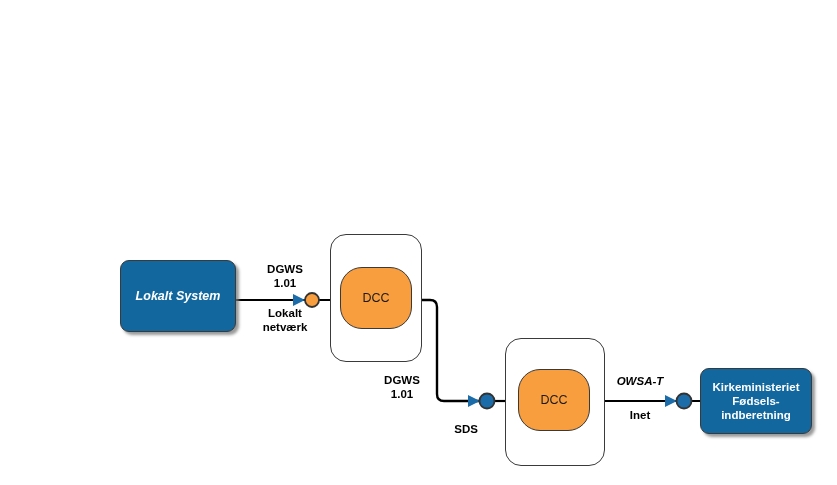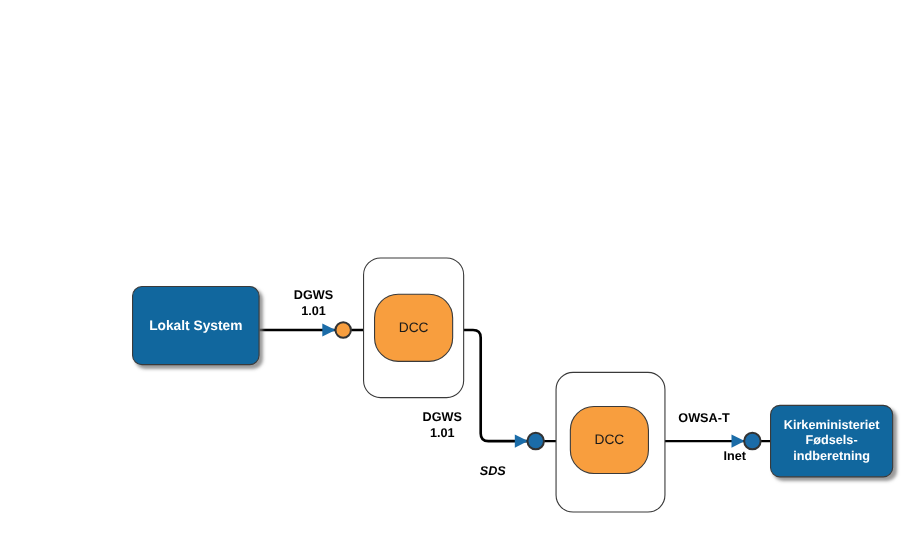--- a/index.html
+++ b/index.html
@@ -66,21 +66,21 @@
     white-space: pre-line;
   }
 
   #lbl-lokalt-system { left: 120px; top: 260px; width: 116px; height: 72px; font-size: 12.5px; }
   #lbl-kirke        { left: 700px; top: 368px; width: 112px; height: 66px; font-size: 11.5px; line-height: 14px; }
   #dcc-1            { left: 340px; top: 267px; width: 72px; height: 62px; font-size: 12.5px; }
   #dcc-2            { left: 518px; top: 369px; width: 72px; height: 62px; font-size: 12.5px; }
   #cont-1           { left: 330px; top: 234px; width: 92px; height: 128px; }
   #cont-2           { left: 505px; top: 338px; width: 100px; height: 128px; }
 
-  .node-blue > span { display: block; }
+  .node-blue > span { display: block; font-style: italic; }
 </style>
 </head>
 <body>
 
 <div id="canvas">
 
   <svg id="svg-layer" viewBox="0 0 837 485" xmlns="http://www.w3.org/2000/svg">
 
     <line x1="236" y1="300" x2="340" y2="300" stroke="#000000" stroke-width="2.2"></line>
 
@@ -119,23 +119,25 @@
     <div>
       <span>Kirkeministeriet</span>
       <span>Fødsels-</span>
       <span>indberetning</span>
     </div>
   </div>
 
   <div class="edge-label" style="left:243px; top:262px; width:84px;">DGWS
 1.01</div>
 
+  <div class="edge-label" style="left:243px; top:306px; width:84px;">Lokalt
+netværk</div>
 
   <div class="edge-label" style="left:370px; top:373px; width:64px;">DGWS
 1.01</div>
 
-  <div class="edge-label" style="left:418px; top:422px; width:60px; text-align:center;font-style:italic;">SDS</div>
+  <div class="edge-label" style="left:418px; top:422px; width:60px; text-align:right;">SDS</div>
 
-  <div class="edge-label" style="left:605px; top:374px; width:70px;">OWSA-T</div>
+  <div class="edge-label" style="left:605px; top:374px; width:70px;font-style:italic;">OWSA-T</div>
 
-  <div class="edge-label" style="left:633px; top:408px; width:70px;">Inet</div>
+  <div class="edge-label" style="left:605px; top:408px; width:70px;">Inet</div>
 
 </div>
 
 </body></html>

